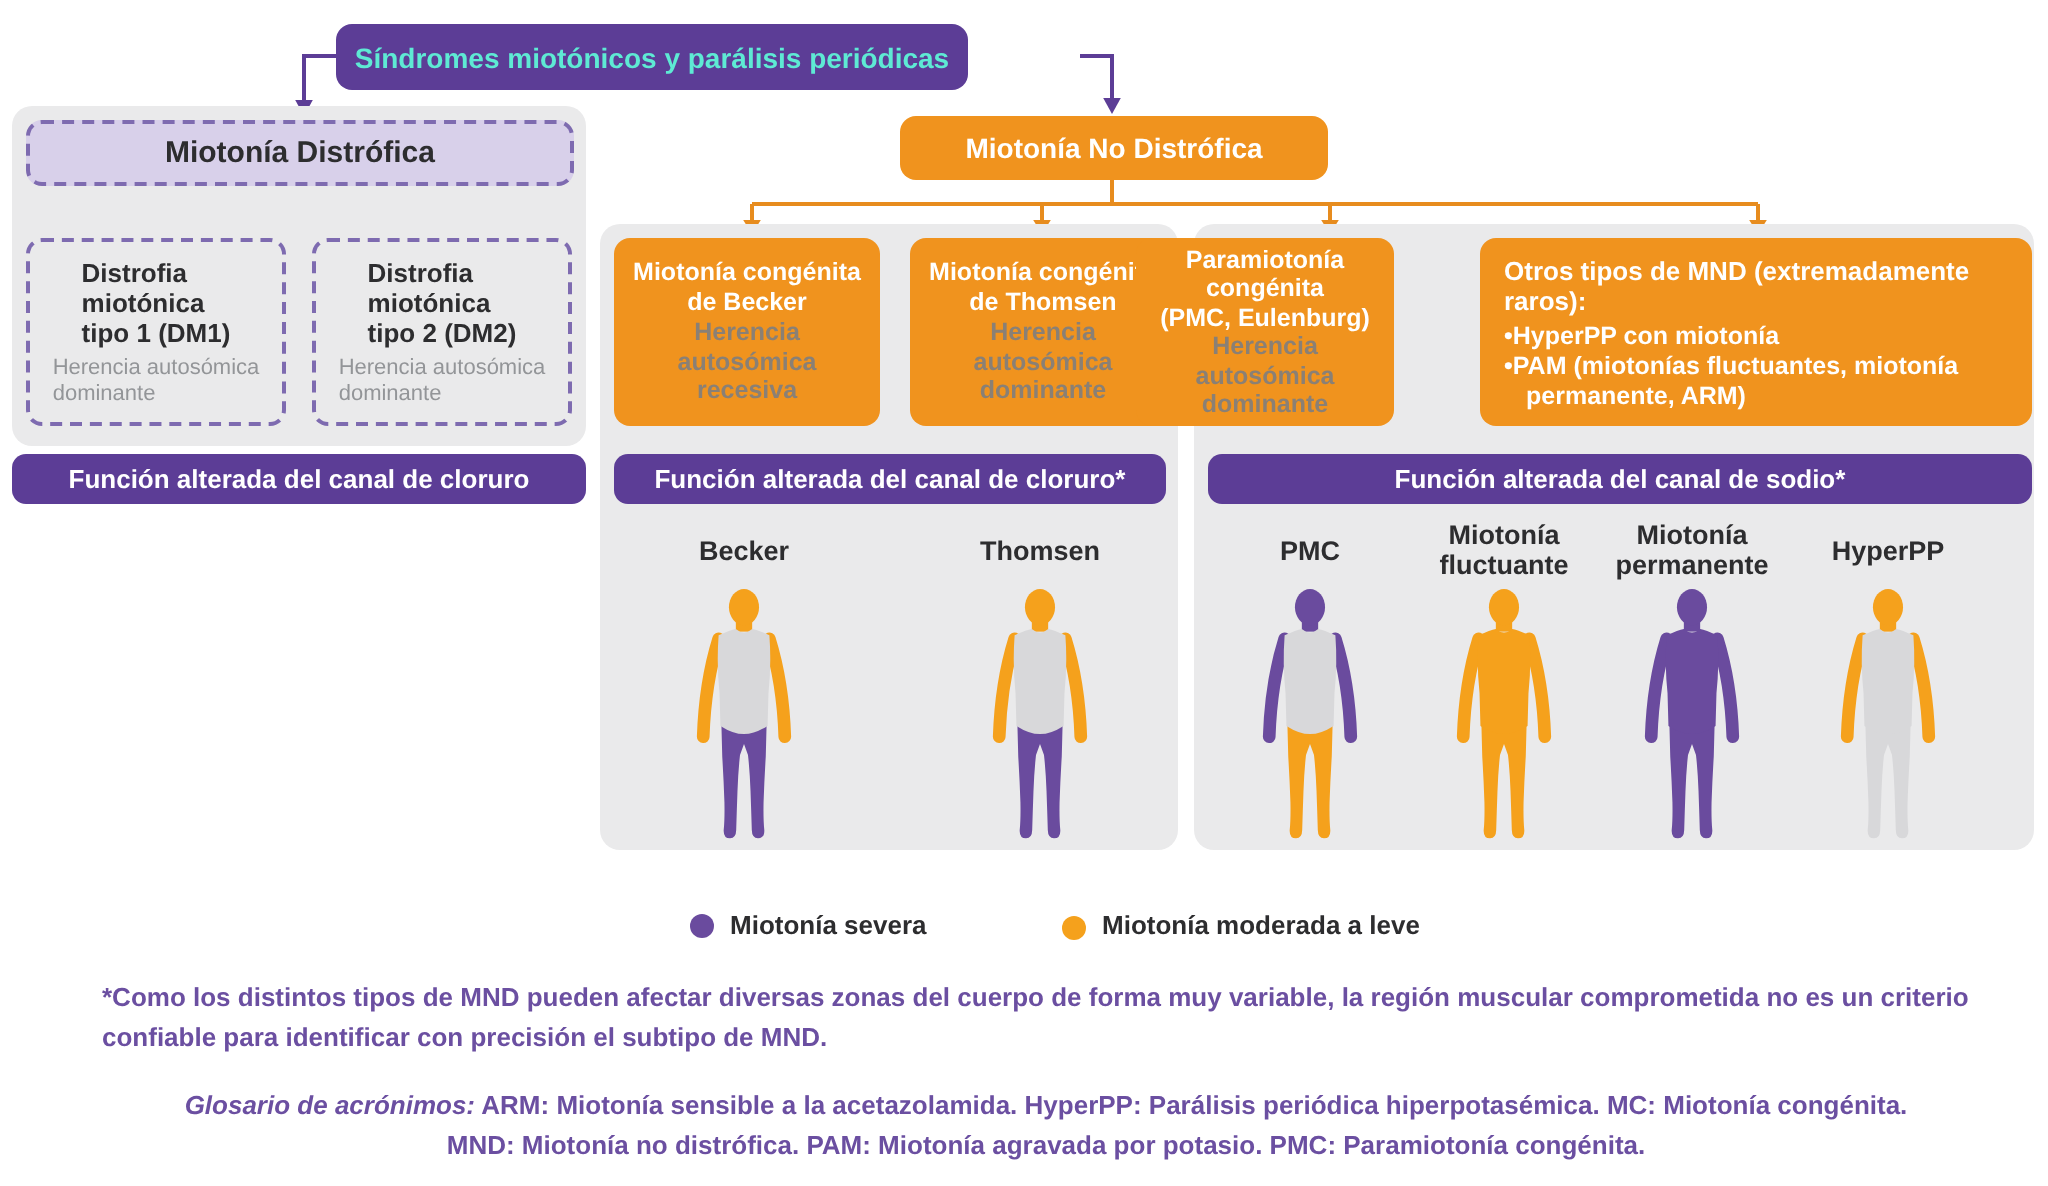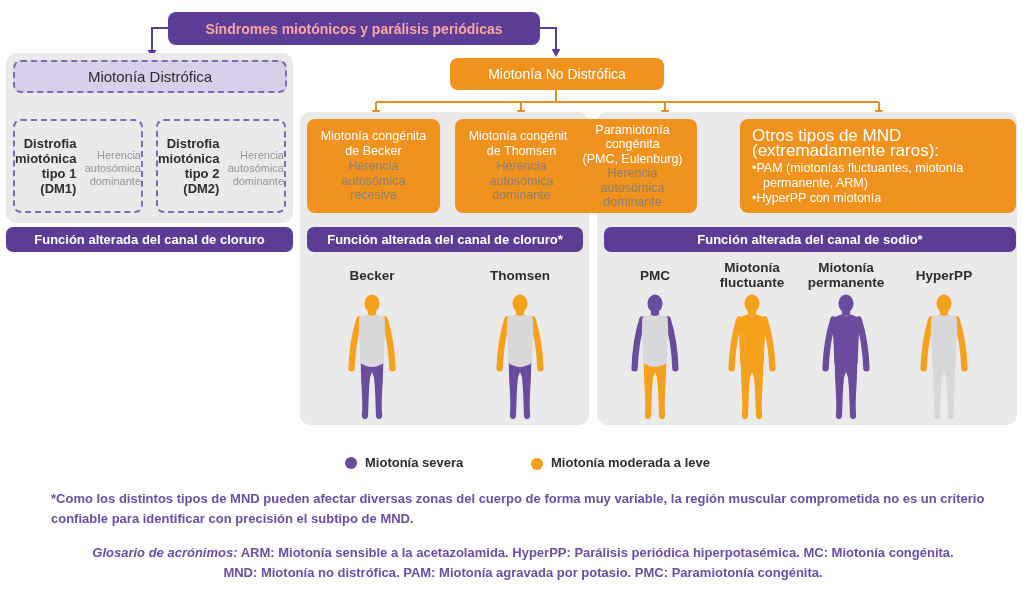--- a/index.html
+++ b/index.html
@@ -9,68 +9,68 @@
     font-family:"Liberation Sans","DejaVu Sans",sans-serif;
   }
   .abs{position:absolute;}
   svg.connectors{position:absolute;left:0;top:0;width:1024px;height:593px;pointer-events:none;}
   .c-purple{stroke:var(--purple_deep);stroke-width:2;fill:none;}
   .c-orange{stroke:var(--orange_line);stroke-width:2;fill:none;}
   .a-purple{fill:var(--purple_deep);}
   .a-orange{fill:var(--orange_line);}
 
   .top-box{
-    left:168px;top:12px;width:372px;height:33px;background:var(--purple_deep);
-    border-radius:8px;color:#fca5a5;font-weight:bold;font-size:14px;
+    left:168px;top:12px;width:316px;height:33px;background:var(--purple_deep);
+    border-radius:8px;color:#5eead4;font-weight:bold;font-size:14px;
     display:flex;align-items:center;justify-content:center;
   }
   .panel{background:var(--panel_gray);border-radius:10px;}
   .left-panel{left:6px;top:53px;width:287px;height:170px;}
   .mid-panel{left:300px;top:112px;width:289px;height:313px;}
   .right-panel{left:597px;top:112px;width:420px;height:313px;}
 
   .lavender-box{
     left:13px;top:60px;width:274px;height:33px;background:var(--lavender_fill);
     border:2px dashed var(--lavender_border);border-radius:8px;
     display:flex;align-items:center;justify-content:center;
-    font-weight:normal;font-size:15px;color:var(--text_dark);
+    font-weight:bold;font-size:15px;color:var(--text_dark);
   }
   .dm-box{
     top:119px;width:130px;height:94px;border:2px dashed var(--lavender_border);
-    border-radius:8px;display:flex;align-items:center;justify-content:center;
-    text-align:right;
+    border-radius:8px;display:flex;flex-direction:column;align-items:center;justify-content:center;
+    text-align:left;
   }
   .dm-title{font-weight:bold;font-size:13px;line-height:15px;color:var(--text_dark);}
   .dm-sub{font-size:11px;line-height:13px;color:var(--text_gray);margin-top:4px;}
 
   .bar{
     height:25px;background:var(--purple_deep);border-radius:7px;color:#fff;
     font-weight:bold;font-size:13px;display:flex;align-items:center;justify-content:center;
     white-space:nowrap;
   }
   .bar-left{left:6px;top:227px;width:287px;}
   .bar-mid{left:307px;top:227px;width:276px;}
   .bar-right{left:604px;top:227px;width:412px;}
 
   .orange-box{
     top:119px;height:94px;background:var(--orange_box);border-radius:8px;
     display:flex;flex-direction:column;align-items:center;justify-content:center;
-    text-align:center;color:#fff;font-weight:normal;
+    text-align:center;color:#fff;font-weight:bold;
   }
   .ob-title{font-size:12.5px;line-height:15px;}
   .ob-sub{font-size:12.5px;line-height:14.5px;color:var(--text_gray_on_orange);}
   .box-becker{left:307px;width:133px;}
   .box-thomsen{left:455px;width:133px;}
   .box-pmc{left:568px;width:129px;}
   .box-pmc .ob-title{line-height:14.5px;}
   .box-otros{
     left:740px;width:276px;align-items:flex-start;justify-content:flex-start;
     text-align:left;padding:9px 12px;
   }
-  .otros-title{font-size:17px;line-height:15px;}
+  .otros-title{font-size:13px;line-height:15px;}
   .bullets{margin-top:3px;font-size:12.5px;line-height:15px;}
   .bullets > div{padding-left:11px;text-indent:-11px;}
   .bullets > div::before{content:"\2022 ";}
 
   .figure{position:absolute;top:256px;width:100px;display:flex;flex-direction:column;align-items:center;}
   .fig-label{
     height:38px;display:flex;flex-direction:column;align-items:center;justify-content:center;
     font-weight:bold;font-size:13.5px;line-height:15px;color:var(--text_dark);text-align:center;
   }
   .fig-label div{white-space:nowrap;}
@@ -205,22 +205,22 @@
       </div>
     <div class="ob-sub">
         <div>Herencia</div>
         <div>autosómica</div>
         <div>dominante</div>
       </div>
   </div>
   <div class="abs orange-box box-otros">
     <div class="otros-title">Otros tipos de MND (extremadamente raros):</div>
     <div class="bullets">
+        <div>HyperPP con miotonía</div>
         <div>PAM (miotonías fluctuantes, miotonía permanente, ARM)</div>
-        <div>HyperPP con miotonía</div>
       </div>
   </div>
   <div class="abs bar bar-right">Función alterada del canal de sodio*</div>
   <div id="figures-right">
       <div class="figure" style="left: 605px;">
         <div class="fig-label">
           <div>PMC</div>
         </div>
         <svg viewBox="0 0 64 140" class="body">
           <rect x="27.5" y="13" width="9" height="11" fill="#6A4B9E"></rect>

